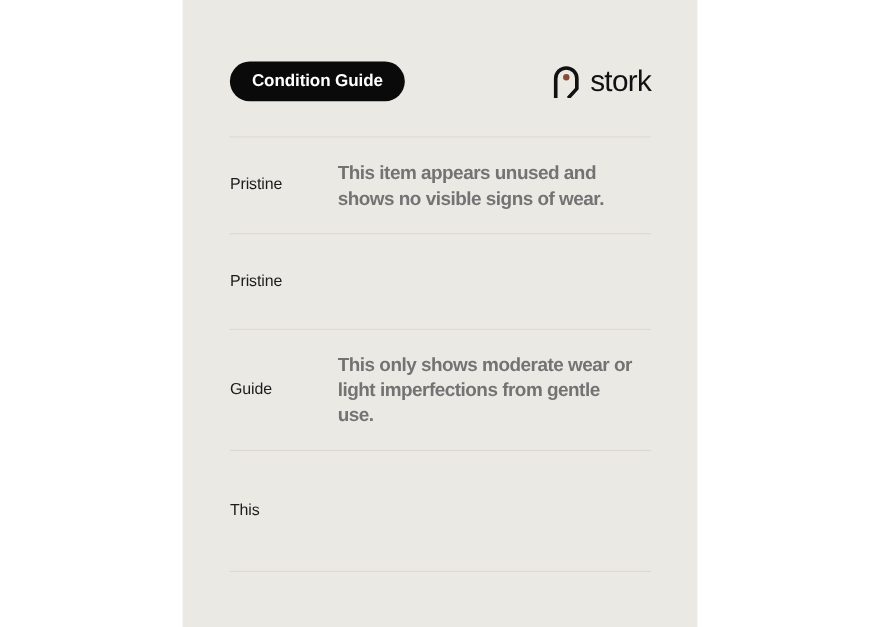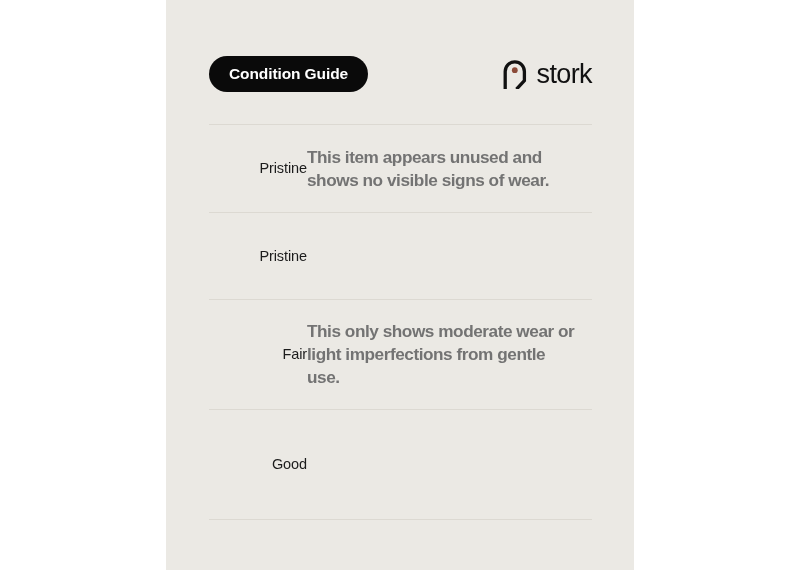--- a/index.html
+++ b/index.html
@@ -102,21 +102,20 @@
   .guide-row[data-rowheight="87"]  { height: 87px; }
   .guide-row[data-rowheight="86"]  { height: 86px; }
   .guide-row[data-rowheight="109"] { height: 109px; }
 
   .row-label {
     flex: 0 0 98px;
     font-size: 14.5px;
     color: #1C1C1C;
     letter-spacing: -0.1px;
     line-height: 1.25;
-    text-align: right;
   }
 
   .row-desc {
     flex: 1 1 auto;
     font-size: 17.2px;
     color: #737373;
     font-weight: bold;
     letter-spacing: -0.45px;
     line-height: 1.33;
     white-space: pre-line;
@@ -157,30 +156,30 @@
 
       <div class="divider"></div>
 
       <div class="guide-row" data-rowheight="86">
         <div class="row-label">Pristine</div>
       </div>
 
       <div class="divider"></div>
 
       <div class="guide-row" data-rowheight="109">
-        <div class="row-label">Fair</div>
+        <div class="row-label">Guide</div>
         <div class="row-desc">This only shows moderate wear or
 light imperfections from gentle
 use.</div>
       </div>
 
       <div class="divider"></div>
 
       <div class="guide-row" data-rowheight="109">
-        <div class="row-label">Good</div>
+        <div class="row-label">This</div>
       </div>
 
       <div class="divider"></div>
 
     </div>
 
   </div>
 
 </div>
 

